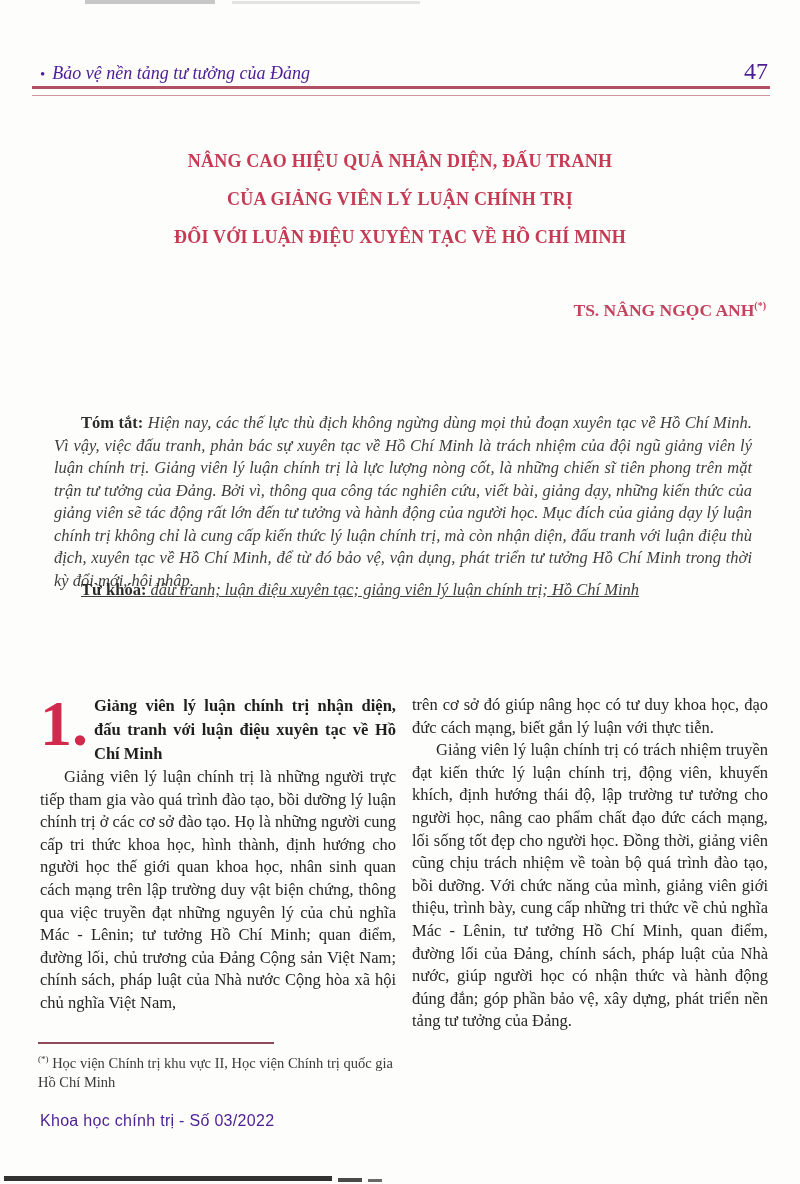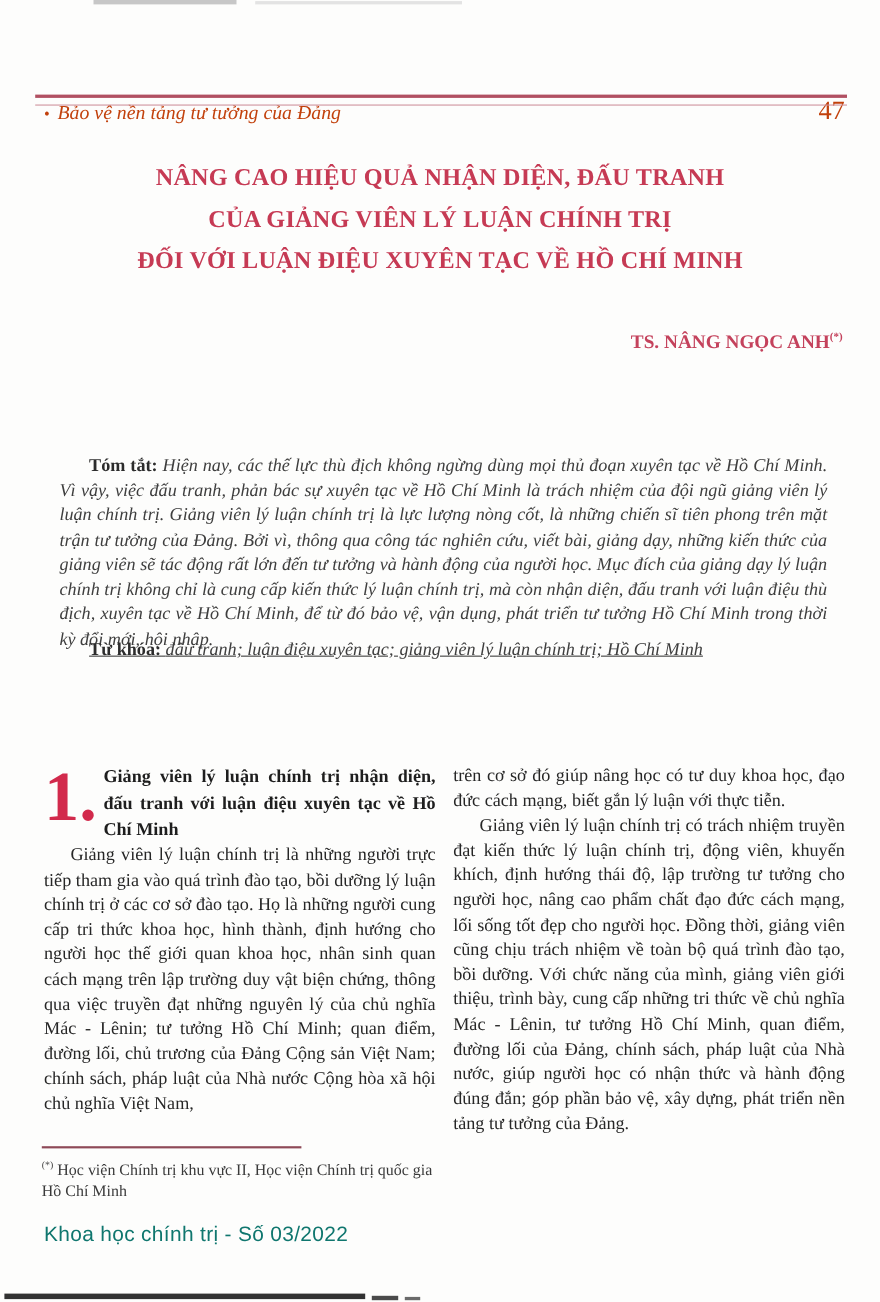--- a/index.html
+++ b/index.html
@@ -12,34 +12,34 @@
   .scan-top-bar1{position:absolute;left:85px;top:0;width:130px;height:4px;background:#c7c7c7;}
   .scan-top-bar2{position:absolute;left:232px;top:1px;width:188px;height:3px;background:#e3e3e3;}
   .scan-bottom-bar{position:absolute;left:4px;top:1176px;width:328px;height:5px;background:#323232;}
   .scan-bottom-dash1{position:absolute;left:338px;top:1178px;width:24px;height:4px;background:#4a4a4a;}
   .scan-bottom-dash2{position:absolute;left:368px;top:1179px;width:14px;height:3px;background:#6a6a6a;}
 
   
   .header{
     position:absolute;left:40px;right:32px;top:58px;
     display:flex;justify-content:space-between;align-items:baseline;
-    font-style:italic;font-size:18px;color:#c2410c;margin-top:30px;
+    font-style:italic;font-size:18px;color:#4c1d95;
   }
   .header .bullet{font-style:normal;margin-right:7px;font-size:15px;}
   .header .page-num{font-style:normal;font-size:24px;}
   .header-rule{
     position:absolute;left:32px;right:30px;top:86px;height:6px;
     border-top:3px solid #b15062;border-bottom:1px solid #cf939d;
   }
 
   
   .title{
     position:absolute;left:60px;right:60px;top:142px;
     text-align:center;color:#c63a54;font-weight:bold;
-    font-size:22px;line-height:38px;letter-spacing:.2px;
+    font-size:18px;line-height:38px;letter-spacing:.2px;
   }
   .author{
     position:absolute;right:34px;top:300px;
     color:#c4425c;font-weight:bold;font-size:17.5px;
   }
   .author sup{font-size:10px;}
 
   
   .abstract{
     position:absolute;left:38px;right:32px;top:396px;
@@ -74,21 +74,21 @@
     position:absolute;left:38px;top:1042px;width:368px;
     font-size:14.5px;line-height:19.5px;color:#3a3a3a;
   }
   .footnote-rule{width:236px;height:2px;background:#8e4a58;margin-bottom:6px;}
   .footnote sup{font-size:9px;}
 
   
   .footer{
     position:absolute;left:40px;top:1112px;
     font-family:"Liberation Sans","DejaVu Sans",sans-serif;
-    font-size:19px;color:#0f766e;letter-spacing:.3px;
+    font-size:16px;color:#4c1d95;letter-spacing:.3px;
   }
 </style>
 </head>
 <body>
 
 <div class="page">
 
   <div class="scan-top-bar1"></div>
   <div class="scan-top-bar2"></div>
 

